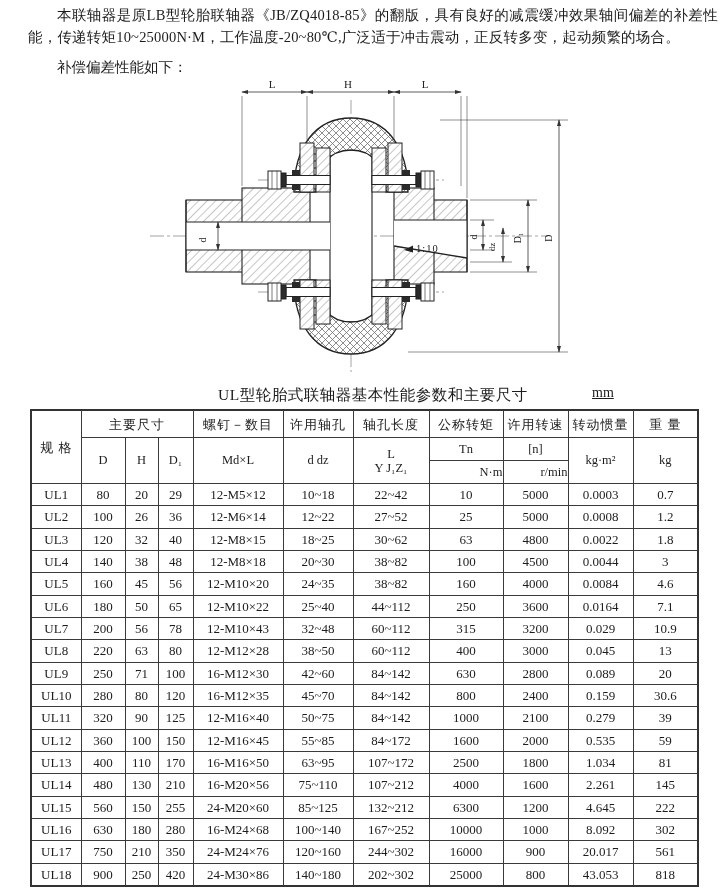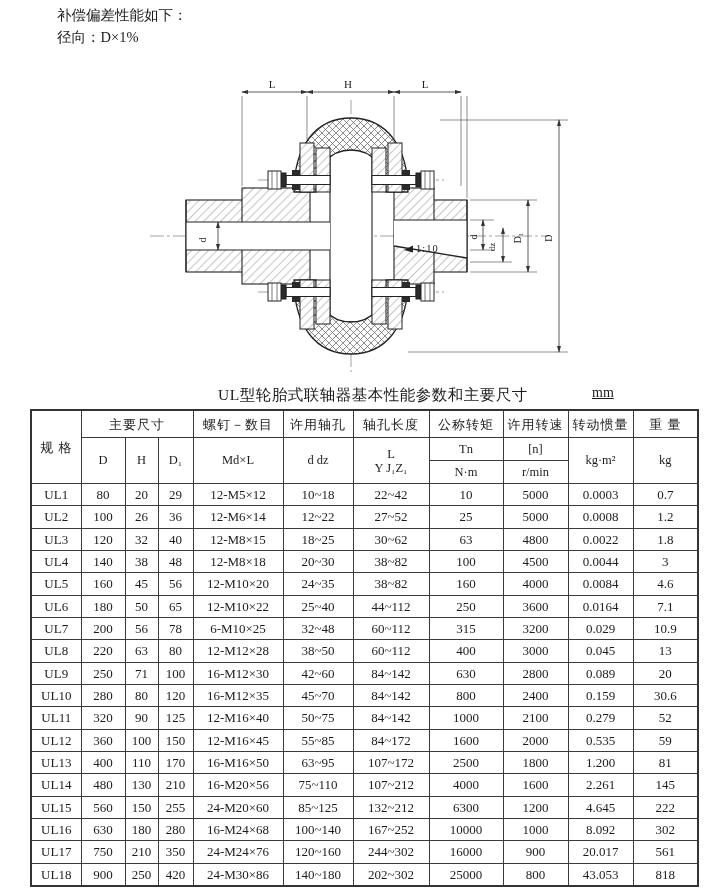--- a/index.html
+++ b/index.html
@@ -3,48 +3,48 @@
 <meta charset="utf-8">
 <style>
   html,body{margin:0;padding:0;}
   body{
     width:726px;height:890px;background:#ffffff;position:relative;
     font-family:"Liberation Serif","DejaVu Serif",serif;color:#1c1c1c;
     overflow:hidden;
   }
   .intro{position:absolute;left:28px;top:4px;width:690px;font-size:14.5px;line-height:22px;}
   .intro .p1{margin:0;text-indent:2em;text-align:justify;letter-spacing:.2px;}
-  .sub-line{margin-left:2em;}
+  .sub-line{margin-left:2em;margin-top:8px;}
   .drawing-wrap{position:absolute;left:0;top:78px;width:726px;height:310px;}
   .tbl-title{position:absolute;top:385px;left:0;width:597px;height:20px;font-size:15.5px;}
   .tbl-title .title-text{position:absolute;left:218px;letter-spacing:.5px;}
   .tbl-title .unit{position:absolute;left:592px;font-size:14px;text-decoration:underline;}
   table.spec{
     position:absolute;top:409px;left:30px;width:667px;
     border-collapse:collapse;table-layout:fixed;
     font-size:13px;line-height:15px;
   }
   table.spec th,table.spec td{
     border:1px solid #3a3a3a;text-align:center;vertical-align:middle;
     padding:0;font-weight:normal;overflow:hidden;white-space:nowrap;
   }
   table.spec{border:2px solid #333;}
   tr.h1 th{height:26px;font-size:13px;letter-spacing:1px;}
   tr.h2 th{height:22px;font-size:12.5px;letter-spacing:0;}
-  tr.h3 th{height:22px;font-size:12.5px;}
+  tr.h3 th{height:22px;font-size:12.5px;text-align:right;}
   tr.h2 th.two-line{line-height:14px;}
   table.spec td{height:21.34px;font-size:13px;}
   svg text{font-family:"Liberation Serif","DejaVu Serif",serif;fill:#222;}
 </style>
 </head>
 <body>
 
 <div class="intro">
+  <p class="p1">本联轴器是原LB型轮胎联轴器《JB/ZQ4018-85》的翻版，具有良好的减震缓冲效果轴间偏差的补差性能，传递转矩10~25000N·M，工作温度-20~80℃,广泛适于冲击震动，正反转多变，起动频繁的场合。</p>
   <div class="sub-line">补偿偏差性能如下：</div>
-  <div class="sub-line">径向：D×1%</div>
 </div>
 
 <div class="drawing-wrap">
 <svg width="726" height="310" viewBox="0 78 726 310">
   <defs>
     <pattern id="ht" patternUnits="userSpaceOnUse" width="6" height="6" patternTransform="rotate(45)">
       <rect width="6" height="6" fill="#ffffff"></rect>
       <line x1="0" y1="0" x2="0" y2="6" stroke="#808080" stroke-width="0.9"></line>
     </pattern>
     <pattern id="xh" patternUnits="userSpaceOnUse" width="7" height="7">
@@ -309,21 +309,21 @@
         <td>250</td>
         <td>3600</td>
         <td>0.0164</td>
         <td>7.1</td>
       </tr>
       <tr>
         <td>UL7</td>
         <td>200</td>
         <td>56</td>
         <td>78</td>
-        <td>6-M10×25</td>
+        <td>12-M10×43</td>
         <td>32~48</td>
         <td>60~112</td>
         <td>315</td>
         <td>3200</td>
         <td>0.029</td>
         <td>10.9</td>
       </tr>
       <tr>
         <td>UL8</td>
         <td>220</td>
@@ -367,21 +367,21 @@
         <td>UL11</td>
         <td>320</td>
         <td>90</td>
         <td>125</td>
         <td>12-M16×40</td>
         <td>50~75</td>
         <td>84~142</td>
         <td>1000</td>
         <td>2100</td>
         <td>0.279</td>
-        <td>52</td>
+        <td>39</td>
       </tr>
       <tr>
         <td>UL12</td>
         <td>360</td>
         <td>100</td>
         <td>150</td>
         <td>12-M16×45</td>
         <td>55~85</td>
         <td>84~172</td>
         <td>1600</td>
@@ -392,21 +392,21 @@
       <tr>
         <td>UL13</td>
         <td>400</td>
         <td>110</td>
         <td>170</td>
         <td>16-M16×50</td>
         <td>63~95</td>
         <td>107~172</td>
         <td>2500</td>
         <td>1800</td>
-        <td>1.200</td>
+        <td>1.034</td>
         <td>81</td>
       </tr>
       <tr>
         <td>UL14</td>
         <td>480</td>
         <td>130</td>
         <td>210</td>
         <td>16-M20×56</td>
         <td>75~110</td>
         <td>107~212</td>

